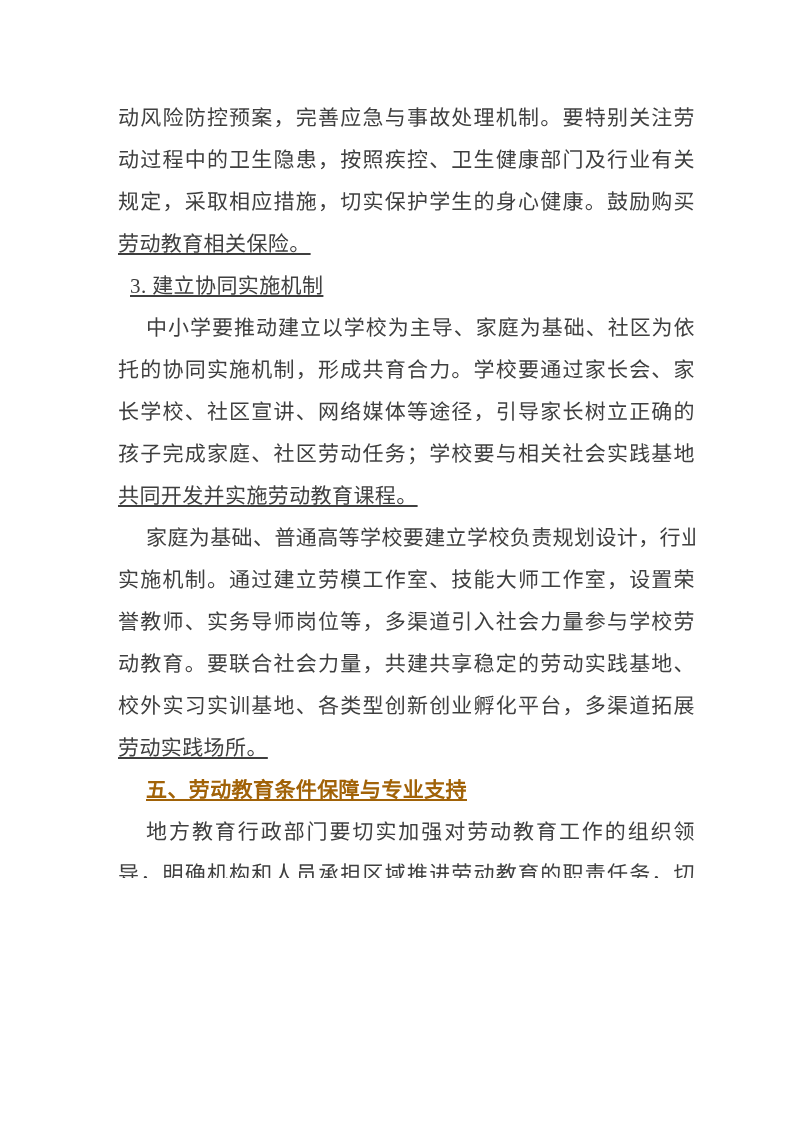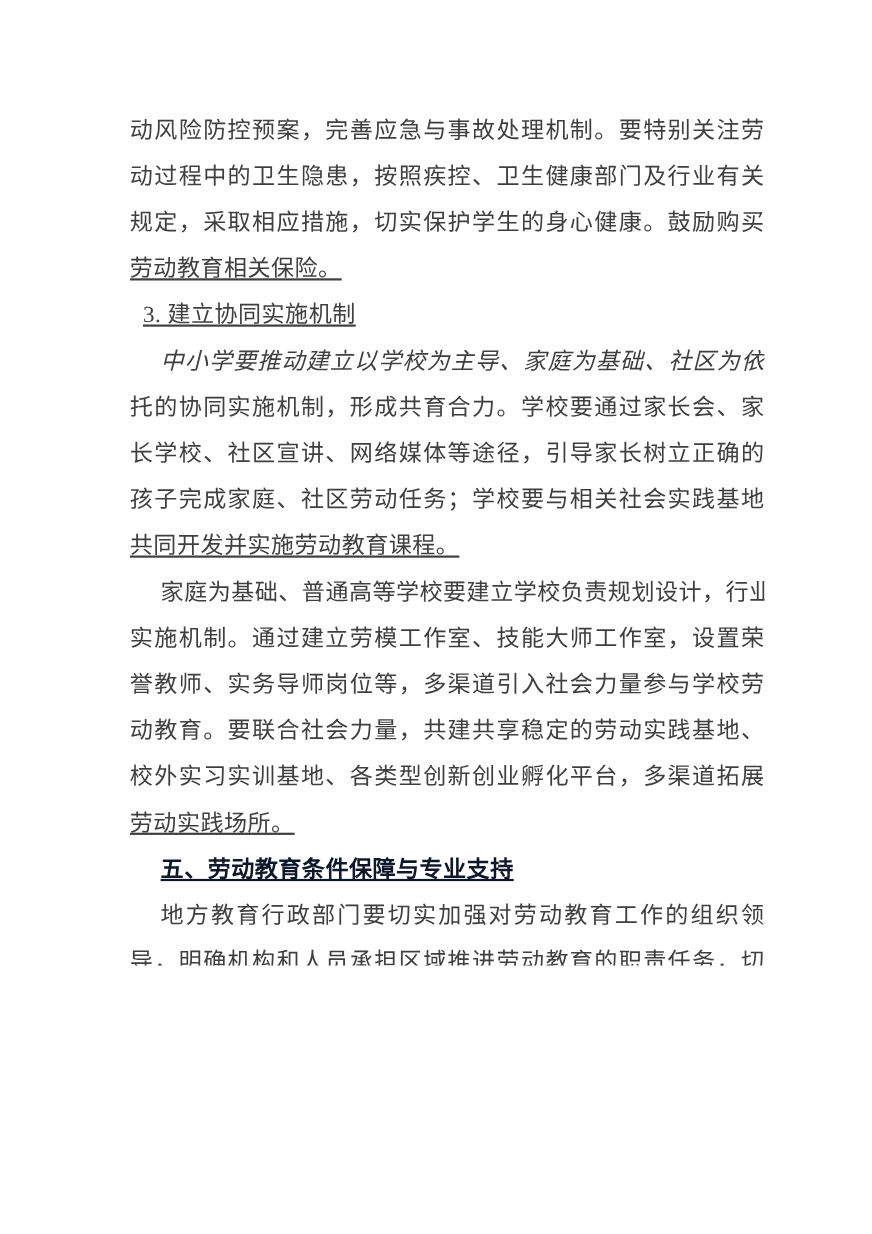--- a/index.html
+++ b/index.html
@@ -33,34 +33,34 @@
     letter-spacing: 0.4px;
     overflow: hidden;
   }
   .line.short {
     text-align: left;
     text-align-last: left;
     text-decoration: underline;
   }
   .line.bold {
     font-weight: 700;
-    color: #0f172a;
+    color: #a16207;
   }
 </style>
 </head>
 <body>
 
 <div class="page">
   <div class="doc-body">
       <div class="line">动风险防控预案，完善应急与事故处理机制。要特别关注劳</div>
       <div class="line">动过程中的卫生隐患，按照疾控、卫生健康部门及行业有关</div>
       <div class="line">规定，采取相应措施，切实保护学生的身心健康。鼓励购买</div>
       <div class="line short">劳动教育相关保险。</div>
       <div class="line short" style="padding-left: 12px;">3. 建立协同实施机制</div>
-      <div class="line" style="padding-left: 28px; font-style: italic;">中小学要推动建立以学校为主导、家庭为基础、社区为依</div>
+      <div class="line" style="padding-left: 28px;">中小学要推动建立以学校为主导、家庭为基础、社区为依</div>
       <div class="line">托的协同实施机制，形成共育合力。学校要通过家长会、家</div>
       <div class="line">长学校、社区宣讲、网络媒体等途径，引导家长树立正确的</div>
       <div class="line">孩子完成家庭、社区劳动任务；学校要与相关社会实践基地</div>
       <div class="line short">共同开发并实施劳动教育课程。</div>
       <div class="line" style="padding-left: 28px;">家庭为基础、普通高等学校要建立学校负责规划设计，行业</div>
       <div class="line">实施机制。通过建立劳模工作室、技能大师工作室，设置荣</div>
       <div class="line">誉教师、实务导师岗位等，多渠道引入社会力量参与学校劳</div>
       <div class="line">动教育。要联合社会力量，共建共享稳定的劳动实践基地、</div>
       <div class="line">校外实习实训基地、各类型创新创业孵化平台，多渠道拓展</div>
       <div class="line short">劳动实践场所。</div>

